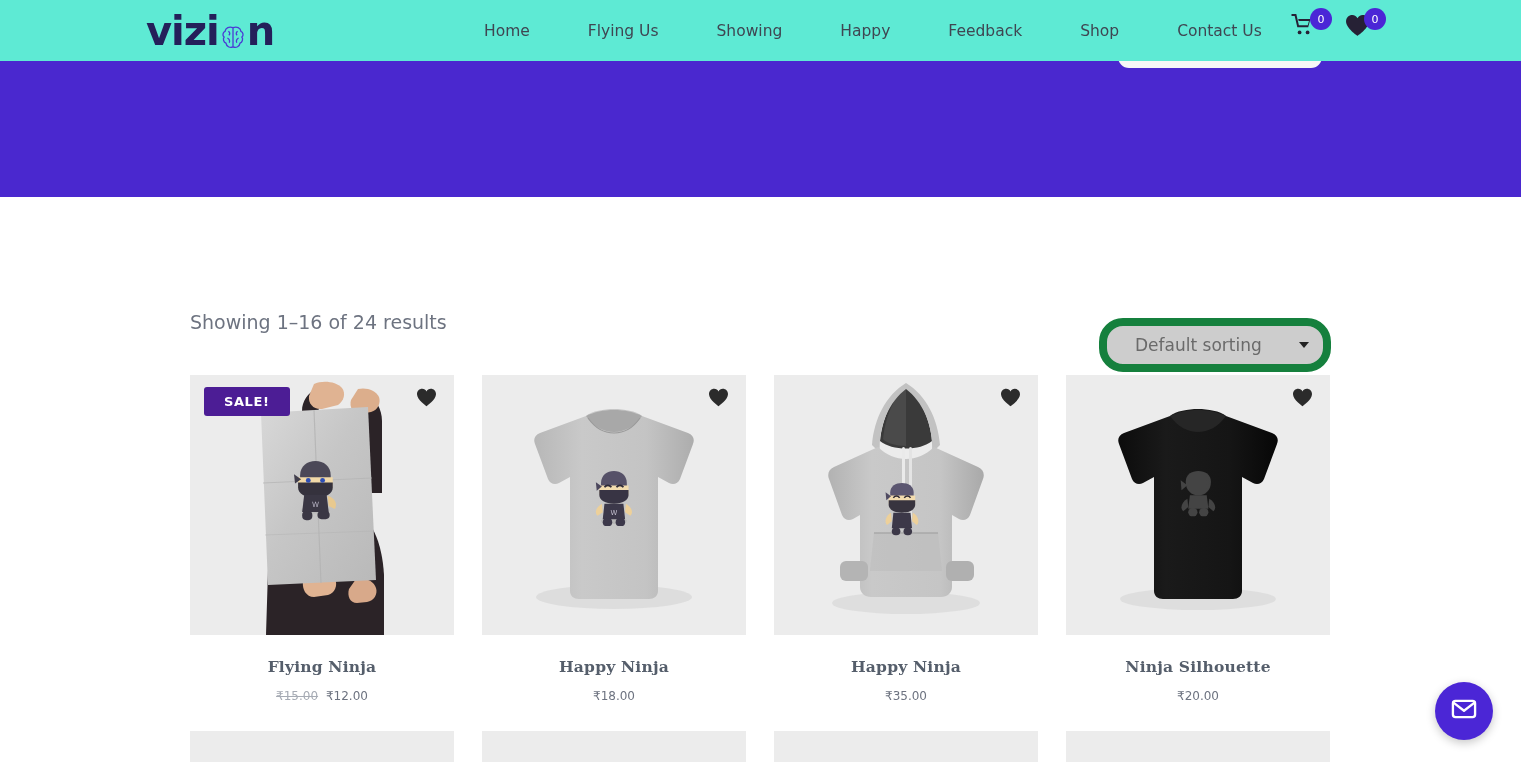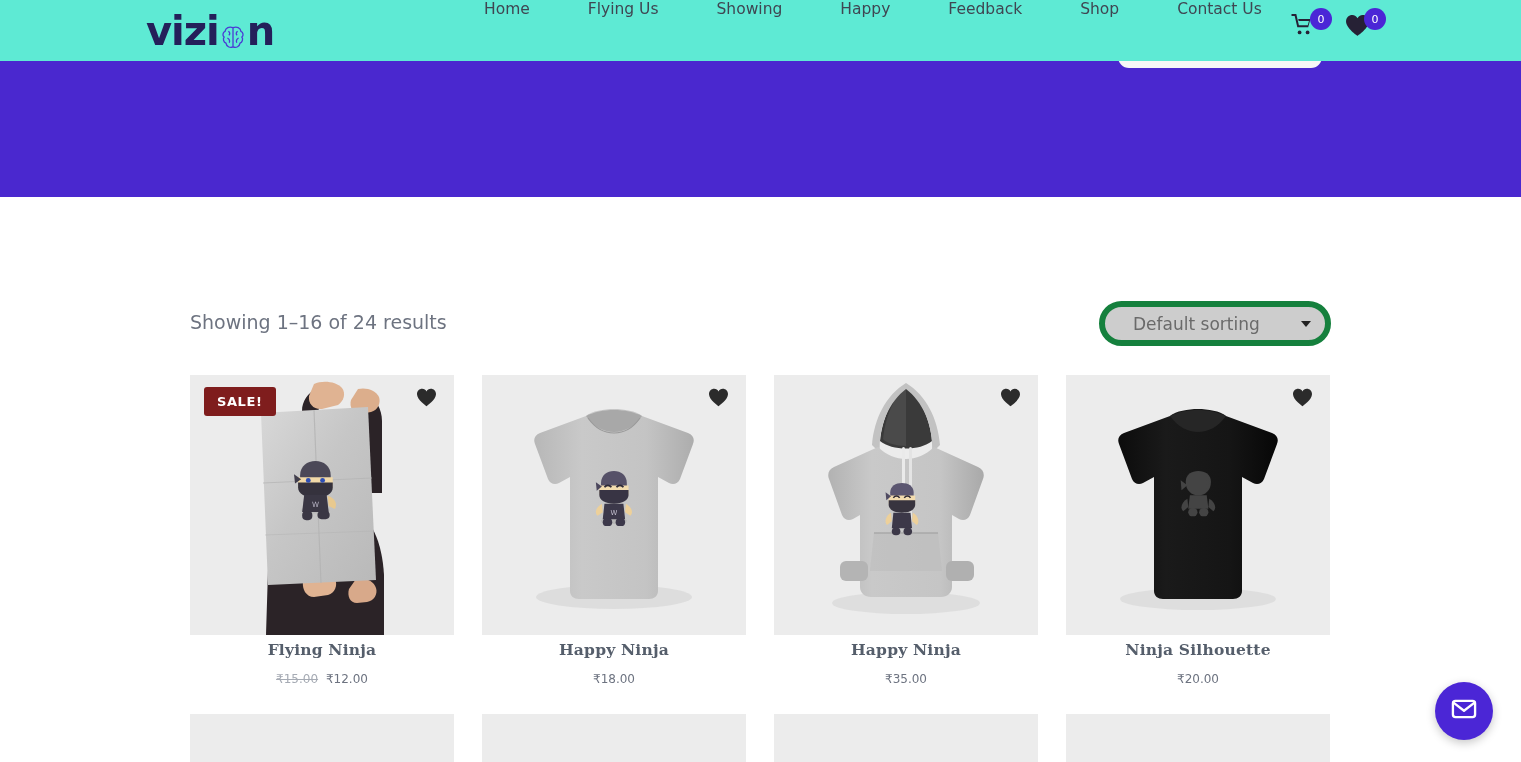--- a/index.html
+++ b/index.html
@@ -27,21 +27,21 @@
     color: #24205a; line-height: 1; font-family: "DejaVu Sans", sans-serif;
     display: flex; align-items: center;
   }
   .logo-brain {
     display: inline-block; width: 30px; height: 30px;
     position: relative; top: 3px; margin: 0 -1px;
   }
 
   .nav {
     position: absolute; left: 455px; top: 0;
-    height: 61px; display: flex; align-items: flex-start;
+    height: 61px; display: flex; align-items: center;
   }
   .nav-item {
     font-size: 15.5px; color: #3f4652; text-decoration: none;
     padding: 0 29px; white-space: nowrap; cursor: pointer;
     font-family: "DejaVu Sans", sans-serif;
   }
 
   .header-icons {
     position: absolute; right: 148px; top: 14px;
     display: flex; align-items: center; gap: 14px;
@@ -83,23 +83,23 @@
   .toolbar {
     position: absolute; top: 104px; left: 190px;
     width: 1141px; height: 55px;
   }
   .result-count {
     position: absolute; left: 0; top: 10px;
     font-size: 19px; color: #6d7380;
     font-family: "DejaVu Sans", sans-serif;
   }
   .sorting-select {
-    position: absolute; right: 0; top: 0;
-    width: 232px; height: 45px;
-    border: 6px solid #15803d;
+    position: absolute; right: 0; top: 17px;
+    width: 232px; height: 54px;
+    border: 8px solid #15803d;
     border-radius: 24px;
     background: #cdcdcd;
     display: flex; align-items: center;
     cursor: pointer;
     overflow: hidden;
   }
   .sorting-label {
     padding-left: 28px; font-size: 17px; color: #6a6a6a;
     font-family: "DejaVu Sans", sans-serif;
   }
@@ -121,31 +121,31 @@
     column-gap: 28px;
     row-gap: 28px;
   }
   .card { position: relative; width: 264px; }
   .thumb {
     position: relative; width: 264px; height: 260px;
     background: #ececec; overflow: hidden;
   }
   .sale-badge {
     position: absolute; left: 14px; top: 12px;
-    background: #7f1d1d; color: #fff;
+    background: #4c1d95; color: #fff;
     font-size: 13px; font-weight: 700; letter-spacing: .6px;
-    padding: 7px 13px; border-radius: 3px;
+    padding: 7px 20px; border-radius: 3px;
     z-index: 6; font-family: "DejaVu Sans", sans-serif;
   }
   .wish-heart {
     position: absolute; right: 17px; top: 13px;
     z-index: 6; cursor: pointer;
   }
   .card-title {
-    text-align: center; margin-top: 5px;
+    text-align: center; margin-top: 22px;
     font-size: 15.5px; font-weight: 700; color: #555e6b;
     font-family: "DejaVu Serif", serif; letter-spacing: .2px;
   }
   .card-price {
     text-align: center; margin-top: 13px;
     font-size: 12px; color: #6d7380;
     font-family: "DejaVu Sans", sans-serif;
   }
   .price-old { text-decoration: line-through; color: #a6abb4; margin-right: 4px; }
   .price-new { color: #6d7380; }

